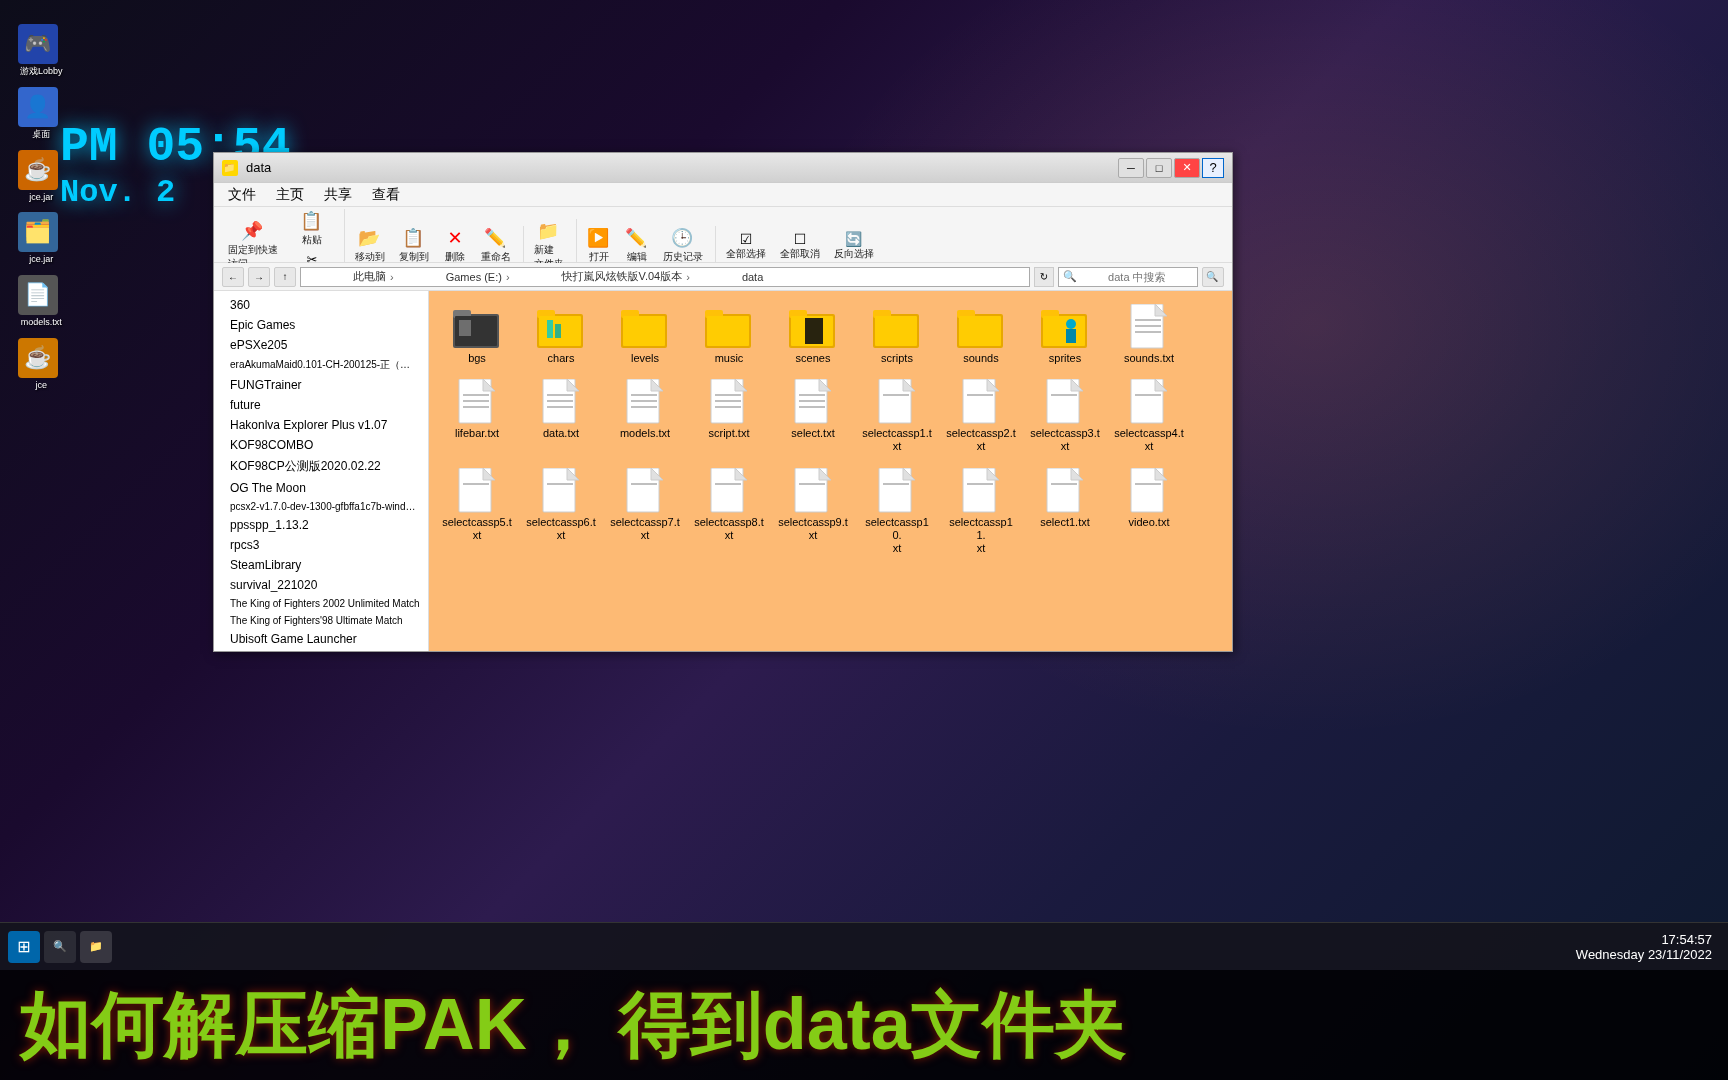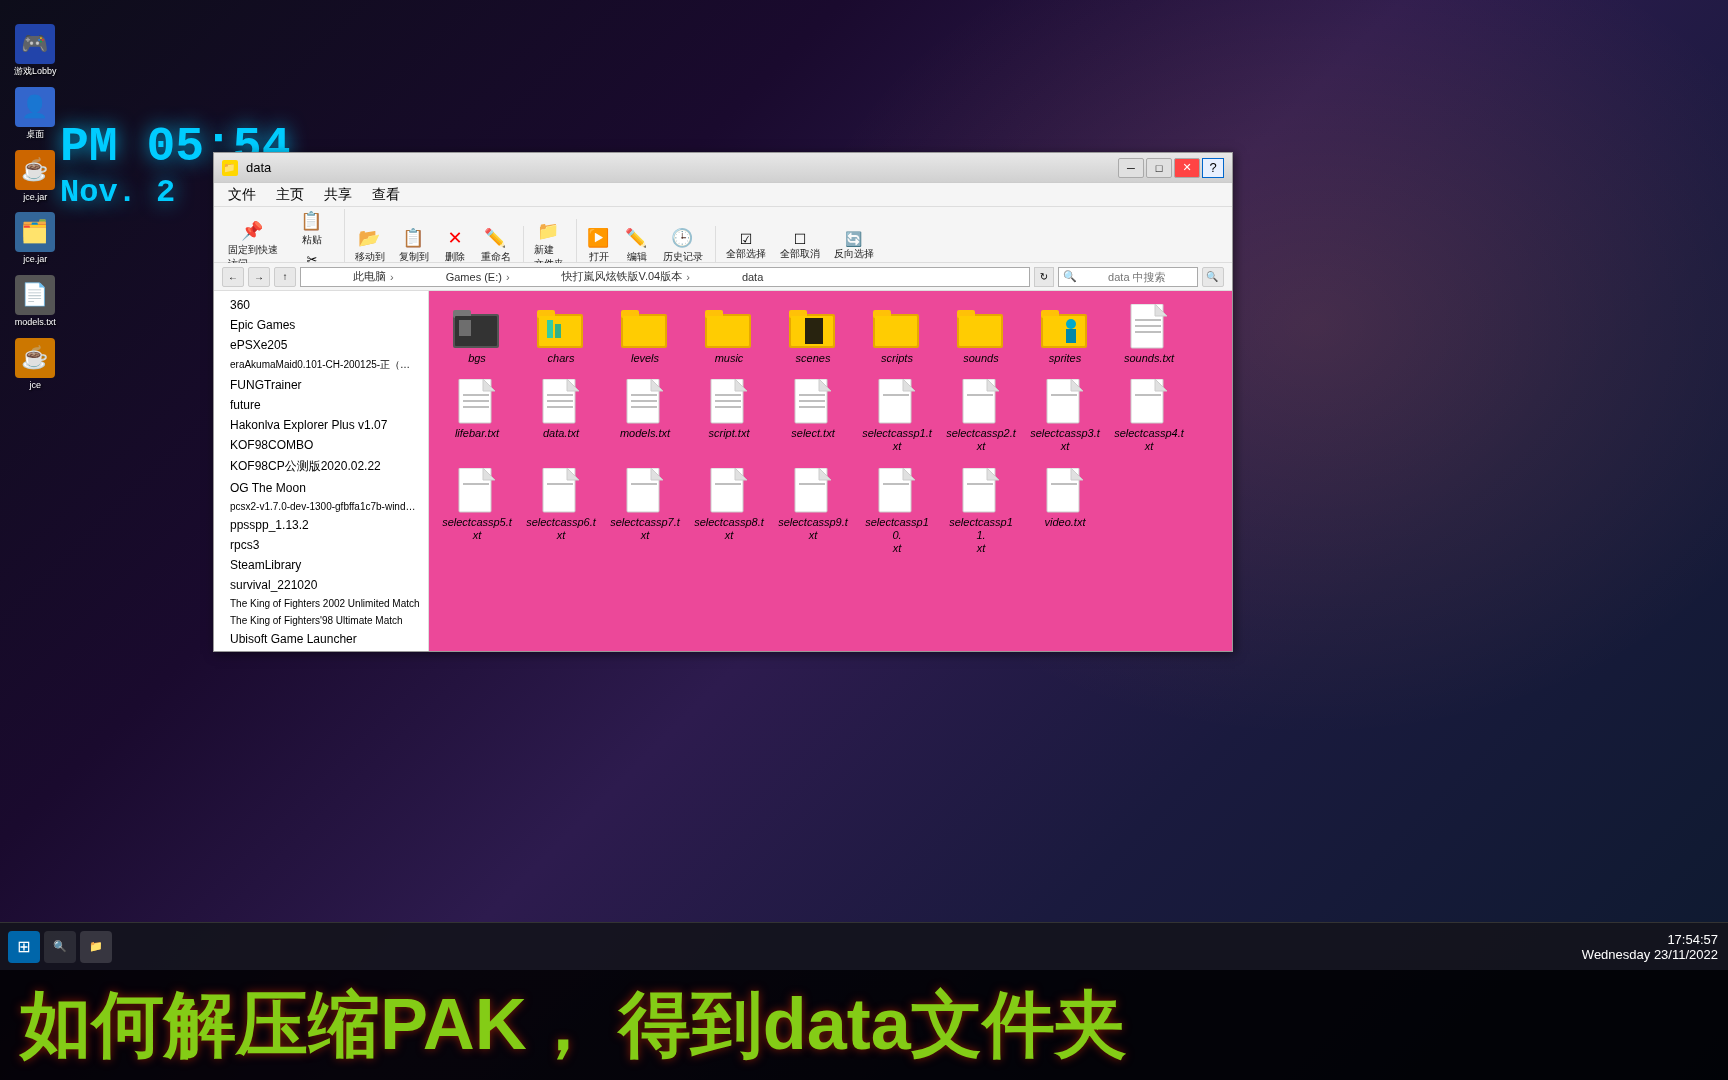--- a/index.html
+++ b/index.html
@@ -102,20 +102,21 @@
       align-items: center;
       justify-content: center;
       font-size: 20px;
     }
     .desktop-icon .icon-label {
       color: white;
       font-size: 10px;
       text-align: center;
       text-shadow: 1px 1px 2px black;
       line-height: 1.2;
+      margin-left: 6px;
     }
 
     
     .file-explorer {
       position: absolute;
       top: 152px;
       left: 213px;
       width: 1020px;
       height: 500px;
       background: #f0f0f0;
@@ -288,24 +289,23 @@
       cursor: pointer;
       white-space: nowrap;
       overflow: hidden;
       text-overflow: ellipsis;
       color: #000;
     }
 
     
     .file-content {
       flex: 1;
-      background: #ec4899;
+      background: #fdba74;
       overflow-y: auto;
       padding: 8px;
-      font-style: italic;
     }
     .file-grid {
       display: flex;
       flex-wrap: wrap;
       gap: 4px;
       align-content: flex-start;
     }
     .file-item {
       display: flex;
       flex-direction: column;
@@ -334,21 +334,21 @@
     }
 
     
     ::-webkit-scrollbar { width: 12px; }
     ::-webkit-scrollbar-track { background: #f0f0f0; }
     ::-webkit-scrollbar-thumb { background: #bbb; border: 2px solid #f0f0f0; border-radius: 6px; }
 
     
     .taskbar-clock {
       position: absolute;
-      right: 10px;
+      right: 16px;
       color: white;
       font-size: 13px;
       text-align: right;
     }
     .toolbar-group-label {
       font-size: 10px;
       color: #666;
       text-align: center;
     }
     .tb-btn {
@@ -851,20 +851,30 @@
           <div class="file-icon">
             <svg width="40" height="48" viewBox="0 0 40 48">
               <rect x="2" y="0" width="32" height="44" rx="1" fill="white" stroke="#ccc"></rect>
               <polygon points="26,0 38,12 26,12" fill="#e0e0e0" stroke="#ccc"></polygon>
               <line x1="6" y1="16" x2="32" y2="16" stroke="#aaa" stroke-width="1.5"></line>
             </svg>
           </div>
           <span class="file-name">selectcassp11.<br>xt</span>
         </div>
 
+        <div class="file-item">
+          <div class="file-icon">
+            <svg width="40" height="48" viewBox="0 0 40 48">
+              <rect x="2" y="0" width="32" height="44" rx="1" fill="white" stroke="#ccc"></rect>
+              <polygon points="26,0 38,12 26,12" fill="#e0e0e0" stroke="#ccc"></polygon>
+              <line x1="6" y1="16" x2="32" y2="16" stroke="#aaa" stroke-width="1.5"></line>
+            </svg>
+          </div>
+          <span class="file-name">select1.txt</span>
+        </div>
 
 
         <div class="file-item">
           <div class="file-icon">
             <svg width="40" height="48" viewBox="0 0 40 48">
               <rect x="2" y="0" width="32" height="44" rx="1" fill="white" stroke="#ccc"></rect>
               <polygon points="26,0 38,12 26,12" fill="#e0e0e0" stroke="#ccc"></polygon>
               <line x1="6" y1="16" x2="32" y2="16" stroke="#aaa" stroke-width="1.5"></line>
             </svg>
           </div>

